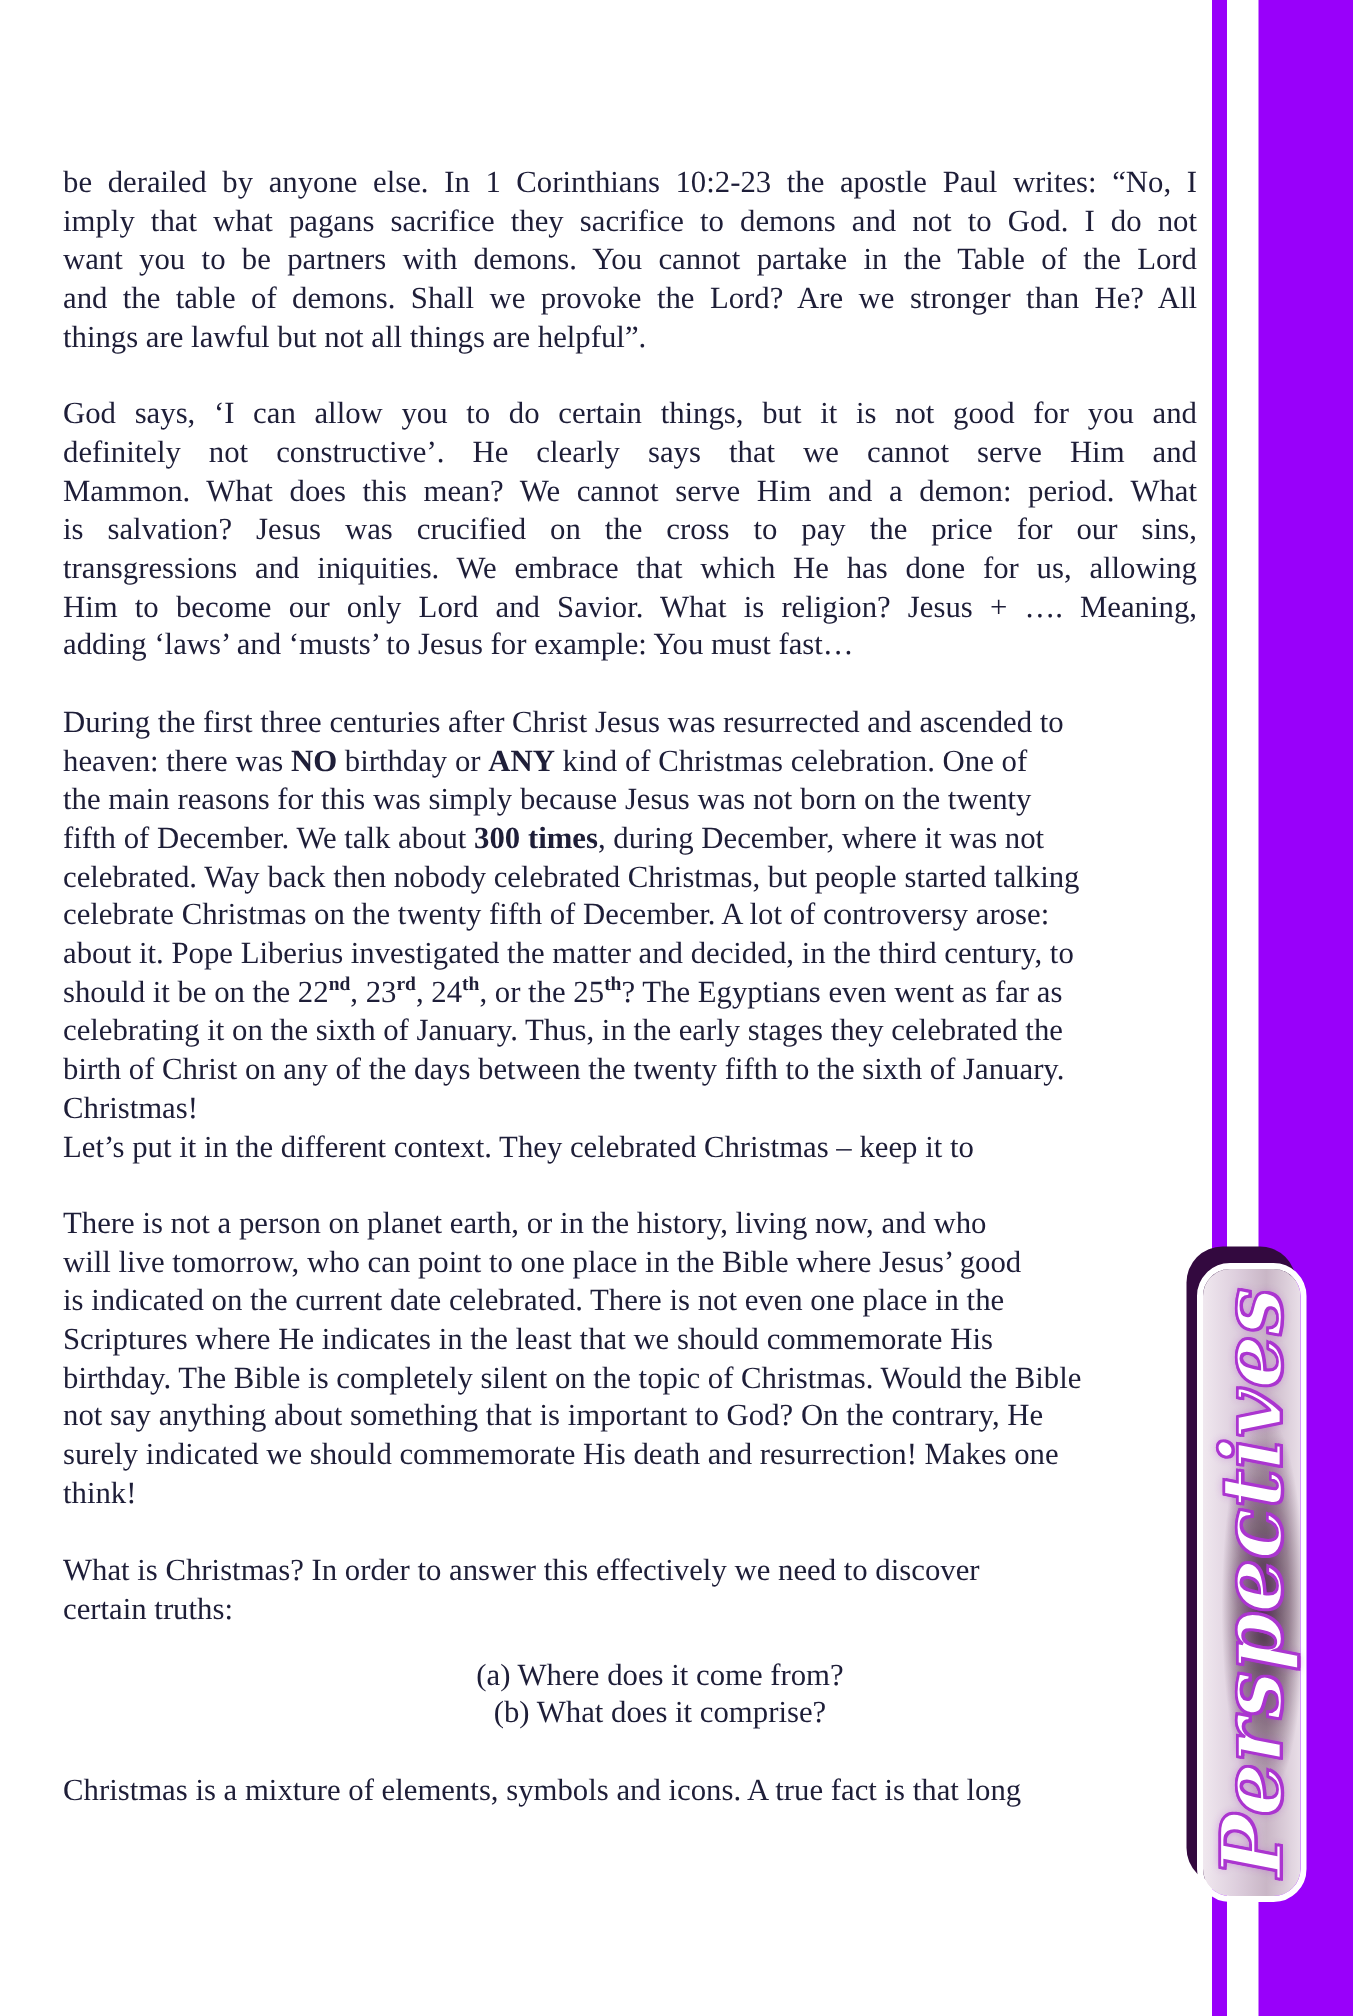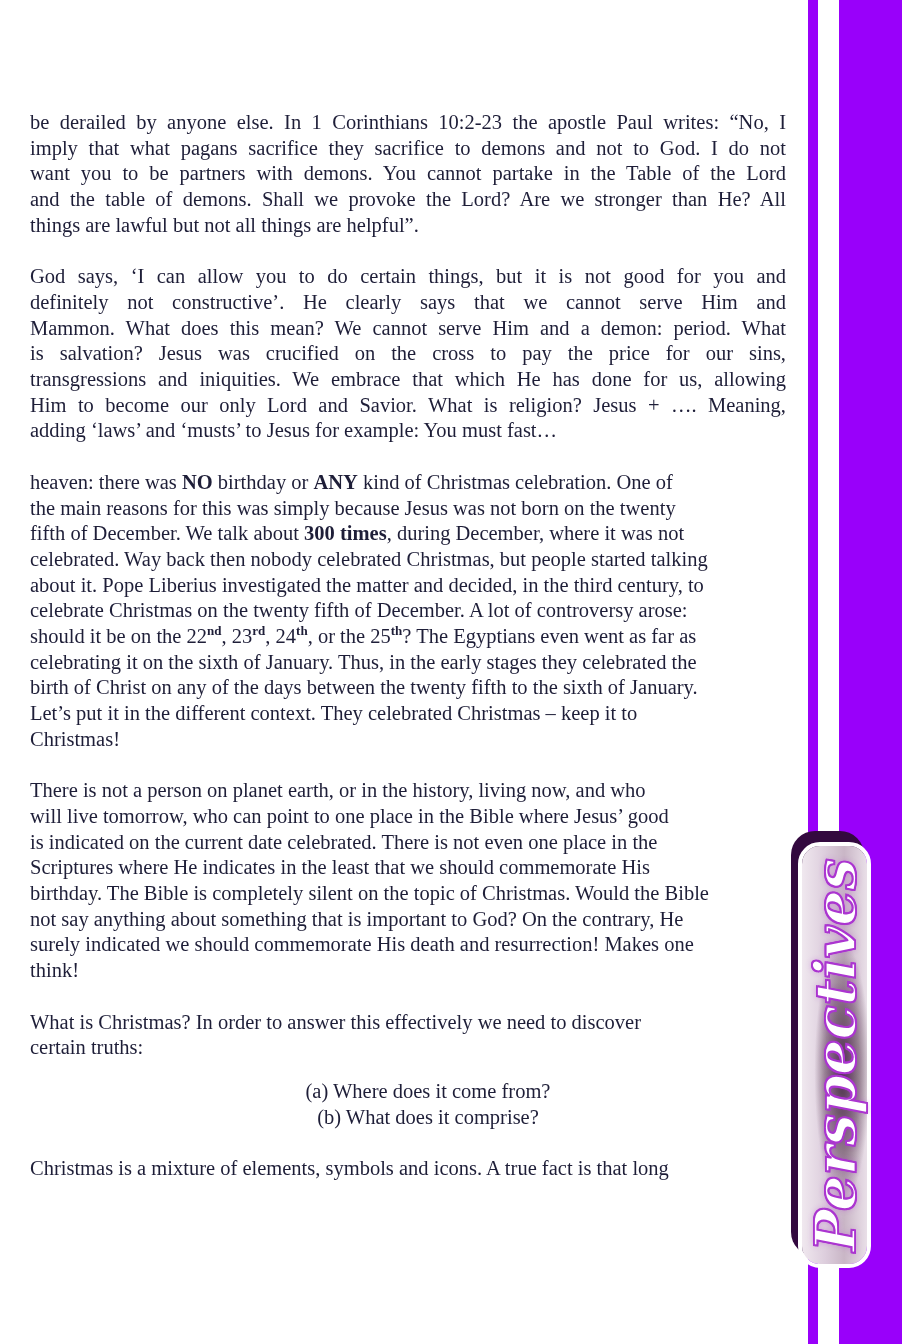--- a/index.html
+++ b/index.html
@@ -51,21 +51,21 @@
     -webkit-text-stroke: 1.8px var(--taboutline, #ab35d0);
     text-shadow:
       1px 1px 0 #ab35d0, -1px -1px 0 #ab35d0,
       1px -1px 0 #ab35d0, -1px 1px 0 #ab35d0,
       0 0 6px rgba(171,53,208,0.45);
     white-space: nowrap;
   }
   
   .text-column {
     position: absolute;
-    left: 30px; top: 110px; width: 756px;
+    left: 42px; top: 110px; width: 756px;
     color: var(--ink, #1e1e38);
     font-size: 20.5px;
     line-height: 25.7px;
   }
   .para { margin: 0 0 25.7px 0; }
   .para.tight { margin-bottom: 18px; }
   .line { min-height: 25.7px; }
   .line.stretch {
     text-align: justify;
     -moz-text-align-last: justify;
@@ -101,31 +101,32 @@
       <div class="para">
         <div class="line stretch"><span>God says, ‘I can allow you to do certain things, but it is not good for you and</span></div>
         <div class="line stretch"><span>definitely not constructive’. He clearly says that we cannot serve Him and</span></div>
         <div class="line stretch"><span>Mammon. What does this mean? We cannot serve Him and a demon: period. What</span></div>
         <div class="line stretch"><span>is salvation? Jesus was crucified on the cross to pay the price for our sins,</span></div>
         <div class="line stretch"><span>transgressions and iniquities. We embrace that which He has done for us, allowing</span></div>
         <div class="line stretch"><span>Him to become our only Lord and Savior. What is religion? Jesus + …. Meaning,</span></div>
         <div class="line"><span>adding ‘laws’ and ‘musts’ to Jesus for example: You must fast…</span></div>
       </div>
       <div class="para">
+        <div class="line"><span>During the first three centuries after Christ Jesus was resurrected and ascended to</span></div>
         <div class="line"><span>heaven: there was </span><span style="font-weight: bold;">NO</span><span> birthday or </span><span style="font-weight: bold;">ANY</span><span> kind of Christmas celebration. One of</span></div>
         <div class="line"><span>the main reasons for this was simply because Jesus was not born on the twenty</span></div>
         <div class="line"><span>fifth of December. We talk about </span><span style="font-weight: bold;">300 times</span><span>, during December, where it was not</span></div>
         <div class="line"><span>celebrated. Way back then nobody celebrated Christmas, but people started talking</span></div>
+        <div class="line"><span>celebrate Christmas on the twenty fifth of December. A lot of controversy arose:</span></div>
         <div class="line"><span>about it. Pope Liberius investigated the matter and decided, in the third century, to</span></div>
-        <div class="line"><span>celebrate Christmas on the twenty fifth of December. A lot of controversy arose:</span></div>
         <div class="line"><span>should it be on the 22</span><sup>nd</sup><span>, 23</span><sup>rd</sup><span>, 24</span><sup>th</sup><span>, or the 25</span><sup>th</sup><span>? The Egyptians even went as far as</span></div>
         <div class="line"><span>celebrating it on the sixth of January. Thus, in the early stages they celebrated the</span></div>
         <div class="line"><span>birth of Christ on any of the days between the twenty fifth to the sixth of January.</span></div>
+        <div class="line"><span>Christmas!</span></div>
         <div class="line"><span>Let’s put it in the different context. They celebrated Christmas – keep it to</span></div>
-        <div class="line"><span>Christmas!</span></div>
       </div>
       <div class="para">
         <div class="line"><span>There is not a person on planet earth, or in the history, living now, and who</span></div>
         <div class="line"><span>will live tomorrow, who can point to one place in the Bible where Jesus’ good</span></div>
         <div class="line"><span>is indicated on the current date celebrated. There is not even one place in the</span></div>
         <div class="line"><span>Scriptures where He indicates in the least that we should commemorate His</span></div>
         <div class="line"><span>birthday. The Bible is completely silent on the topic of Christmas. Would the Bible</span></div>
         <div class="line"><span>not say anything about something that is important to God? On the contrary, He</span></div>
         <div class="line"><span>surely indicated we should commemorate His death and resurrection! Makes one</span></div>
         <div class="line"><span>think!</span></div>

